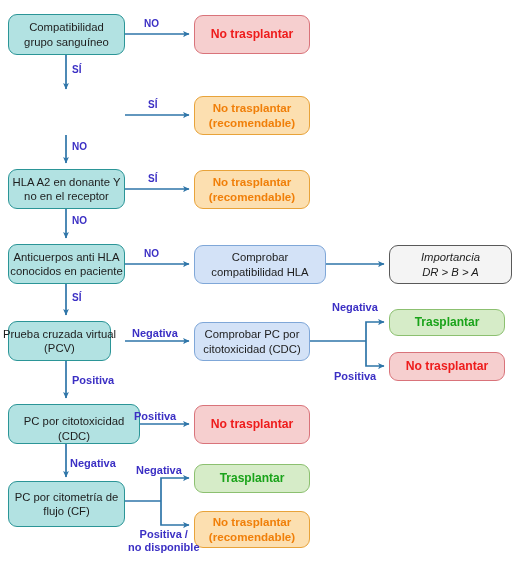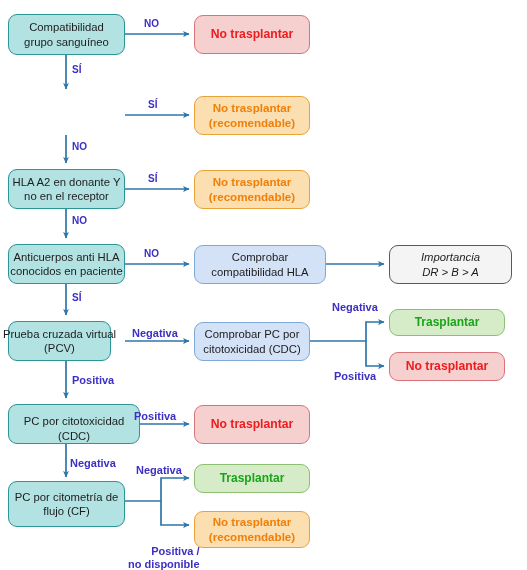--- a/index.html
+++ b/index.html
@@ -39,21 +39,21 @@
   .edge-label{
     position:absolute;
     color:#3b2fc4;
     font-size:10px;
     font-weight:bold;
     white-space:nowrap;
     line-height:1.2;
     z-index:4;
   }
   .edge-label.sm{font-size:11px;}
-  .edge-label.two{text-align:right;margin-top:17px;}
+  .edge-label.two{text-align:center;}
 </style>
 </head>
 <body>
 
 <div id="chart">
 
   <svg id="wires" viewBox="0 0 527 570">
     <defs>
       <marker id="ah" markerWidth="7" markerHeight="7" refX="6" refY="3.2" orient="auto" markerUnits="userSpaceOnUse">
         <path d="M0,0.3 L6.6,3.2 L0,6.1 L1.6,3.2 Z" fill="#2e75a8"></path>

